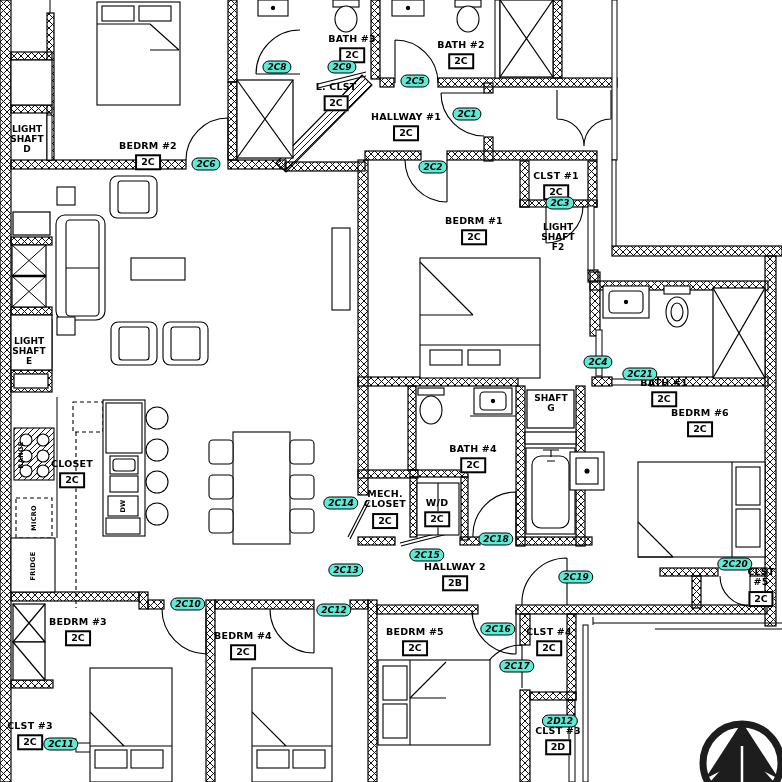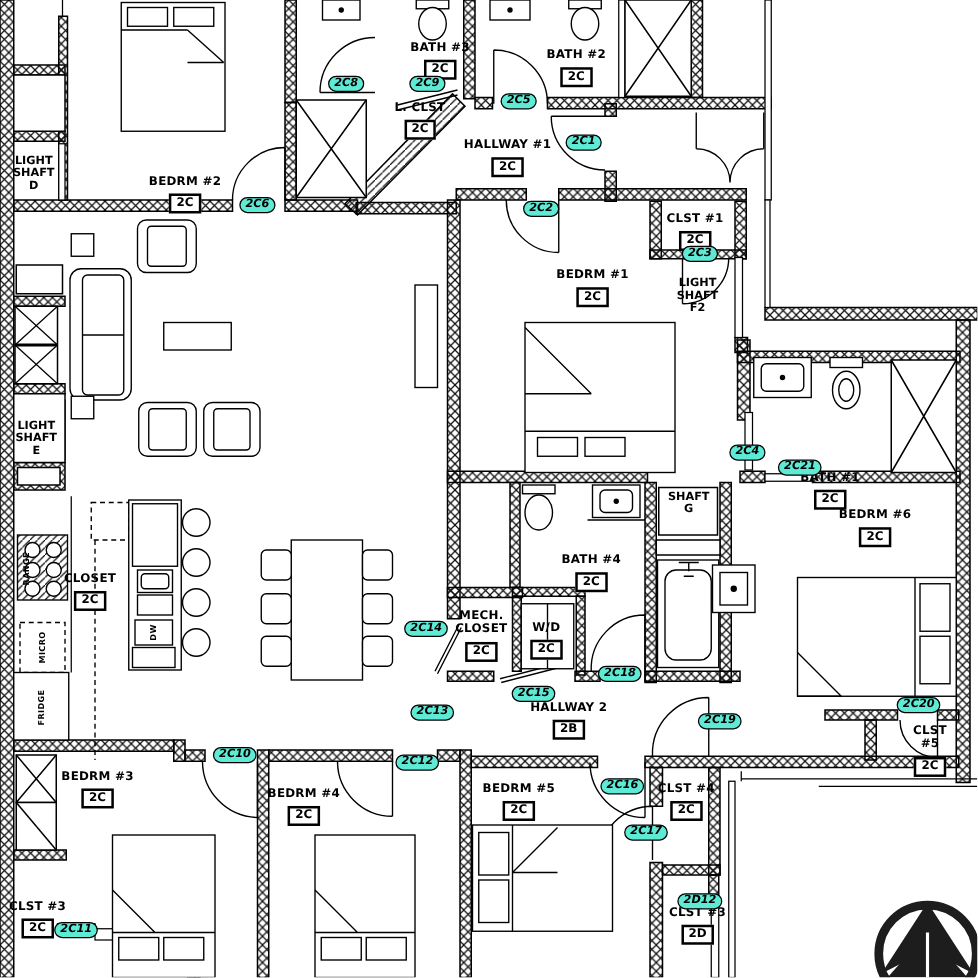--- a/index.html
+++ b/index.html
@@ -297,21 +297,21 @@
       <div class="room-label" style="left: 473px; top: 459px;"><div class="room-name">BATH #4</div><div class="room-tag">2C</div></div>
       <div class="room-label" style="left: 700px; top: 423px;"><div class="room-name">BEDRM #6</div><div class="room-tag">2C</div></div>
       <div class="room-label" style="left: 385px; top: 509px;"><div class="room-name">MECH.
 CLOSET</div><div class="room-tag">2C</div></div>
       <div class="room-label" style="left: 437px; top: 513px;"><div class="room-name">W/D</div><div class="room-tag">2C</div></div>
       <div class="room-label" style="left: 455px; top: 577px;"><div class="room-name">HALLWAY 2</div><div class="room-tag">2B</div></div>
       <div class="room-label" style="left: 78px; top: 632px;"><div class="room-name">BEDRM #3</div><div class="room-tag">2C</div></div>
       <div class="room-label" style="left: 243px; top: 646px;"><div class="room-name">BEDRM #4</div><div class="room-tag">2C</div></div>
       <div class="room-label" style="left: 415px; top: 642px;"><div class="room-name">BEDRM #5</div><div class="room-tag">2C</div></div>
       <div class="room-label" style="left: 549px; top: 642px;"><div class="room-name">CLST #4</div><div class="room-tag">2C</div></div>
-      <div class="room-label" style="left: 744px; top: 587px; margin-top: 14px;"><div class="room-name">CLST #5</div><div class="room-tag">2C</div></div>
+      <div class="room-label" style="left: 761px; top: 587px;"><div class="room-name">CLST #5</div><div class="room-tag">2C</div></div>
       <div class="room-label" style="left: 30px; top: 736px;"><div class="room-name">CLST #3</div><div class="room-tag">2C</div></div>
       <div class="room-label" style="left: 558px; top: 741px;"><div class="room-name">CLST #3</div><div class="room-tag">2D</div></div>
       <div class="shaft-label" style="left: 27px; top: 139px;">LIGHT
 SHAFT
 D</div>
       <div class="shaft-label" style="left: 29px; top: 351px;">LIGHT
 SHAFT
 E</div>
       <div class="shaft-label" style="left: 558px; top: 237px;">LIGHT
 SHAFT

